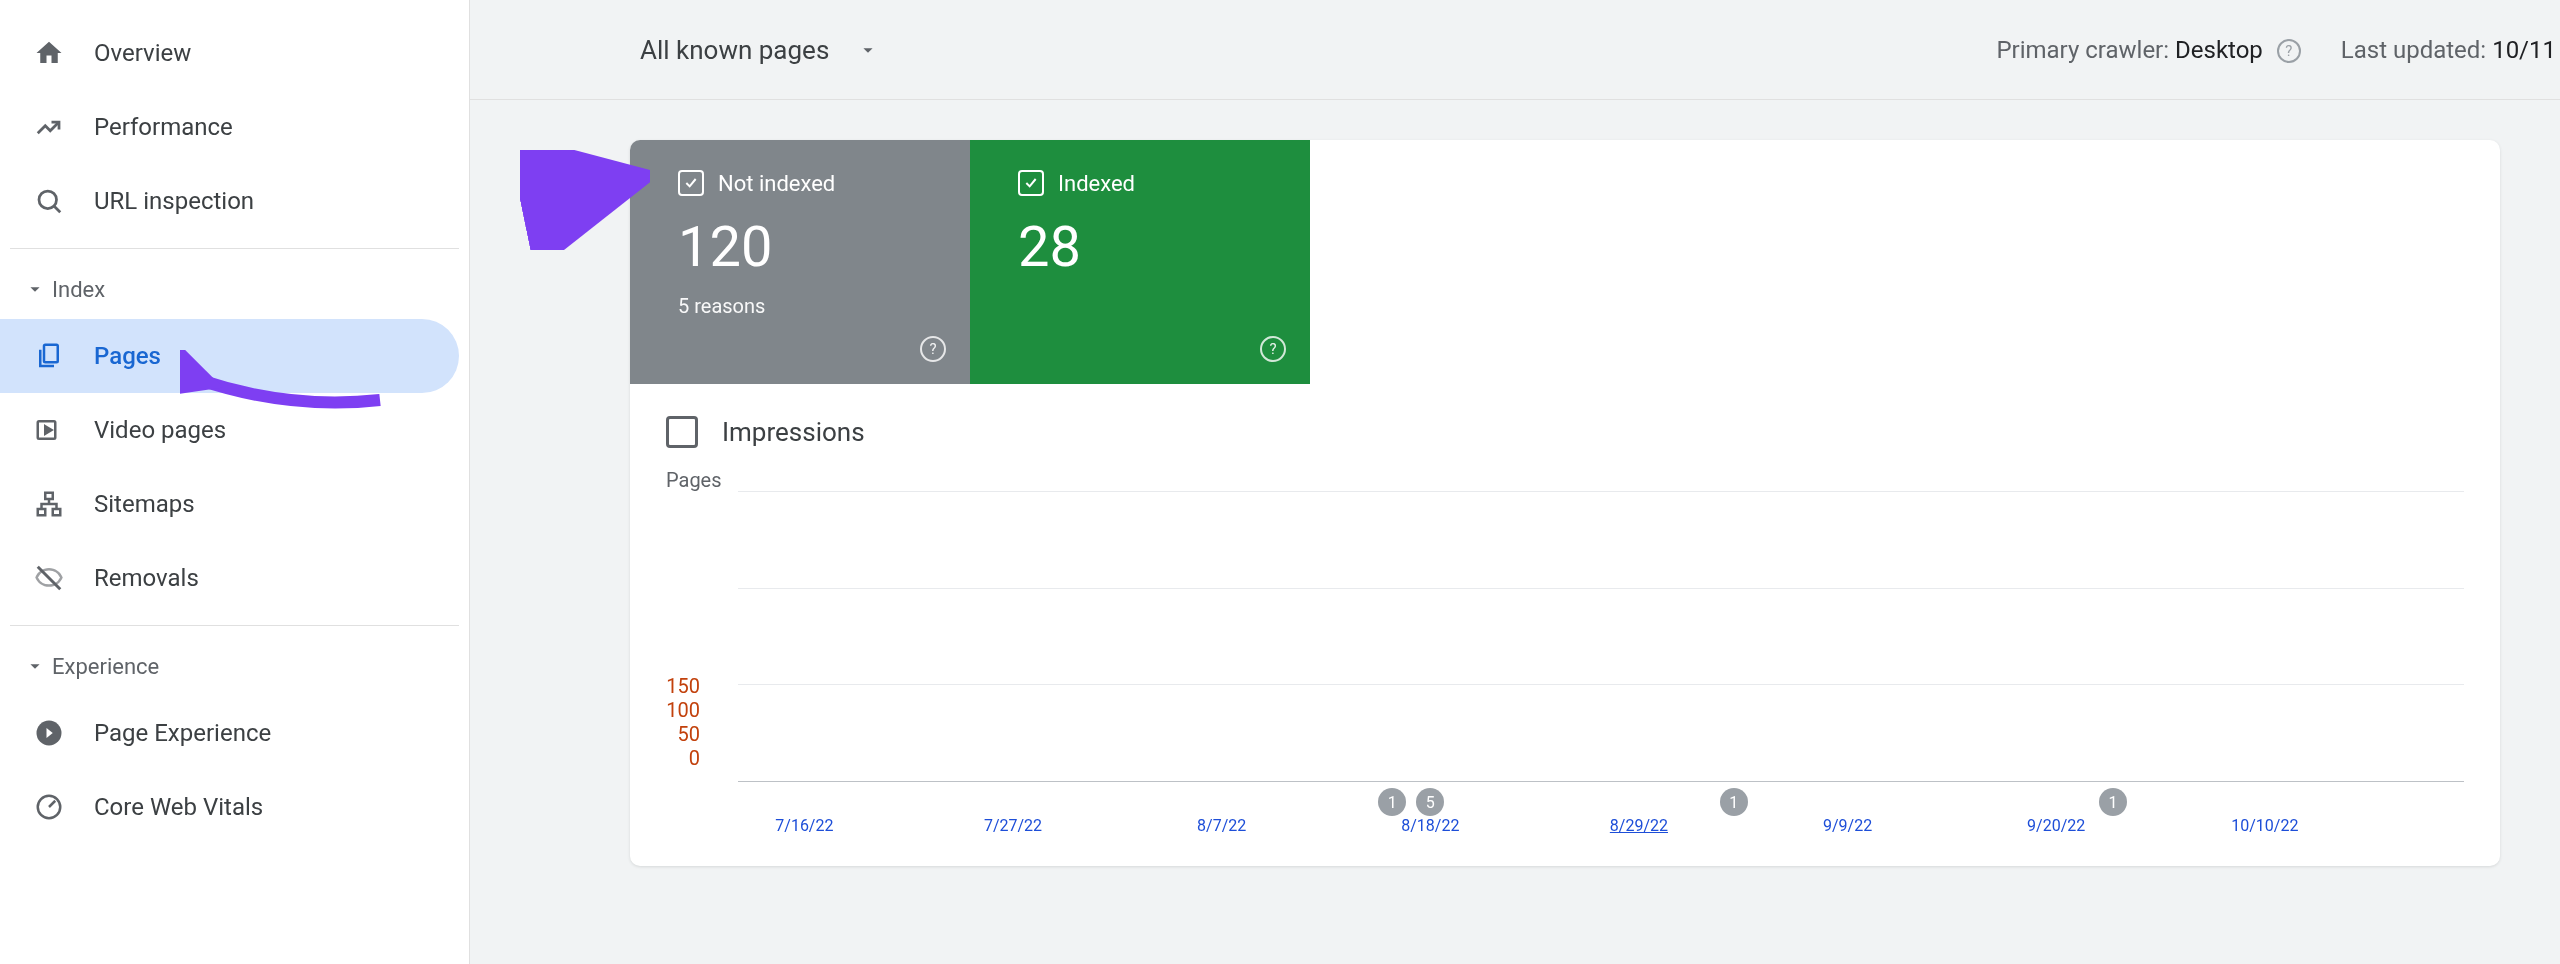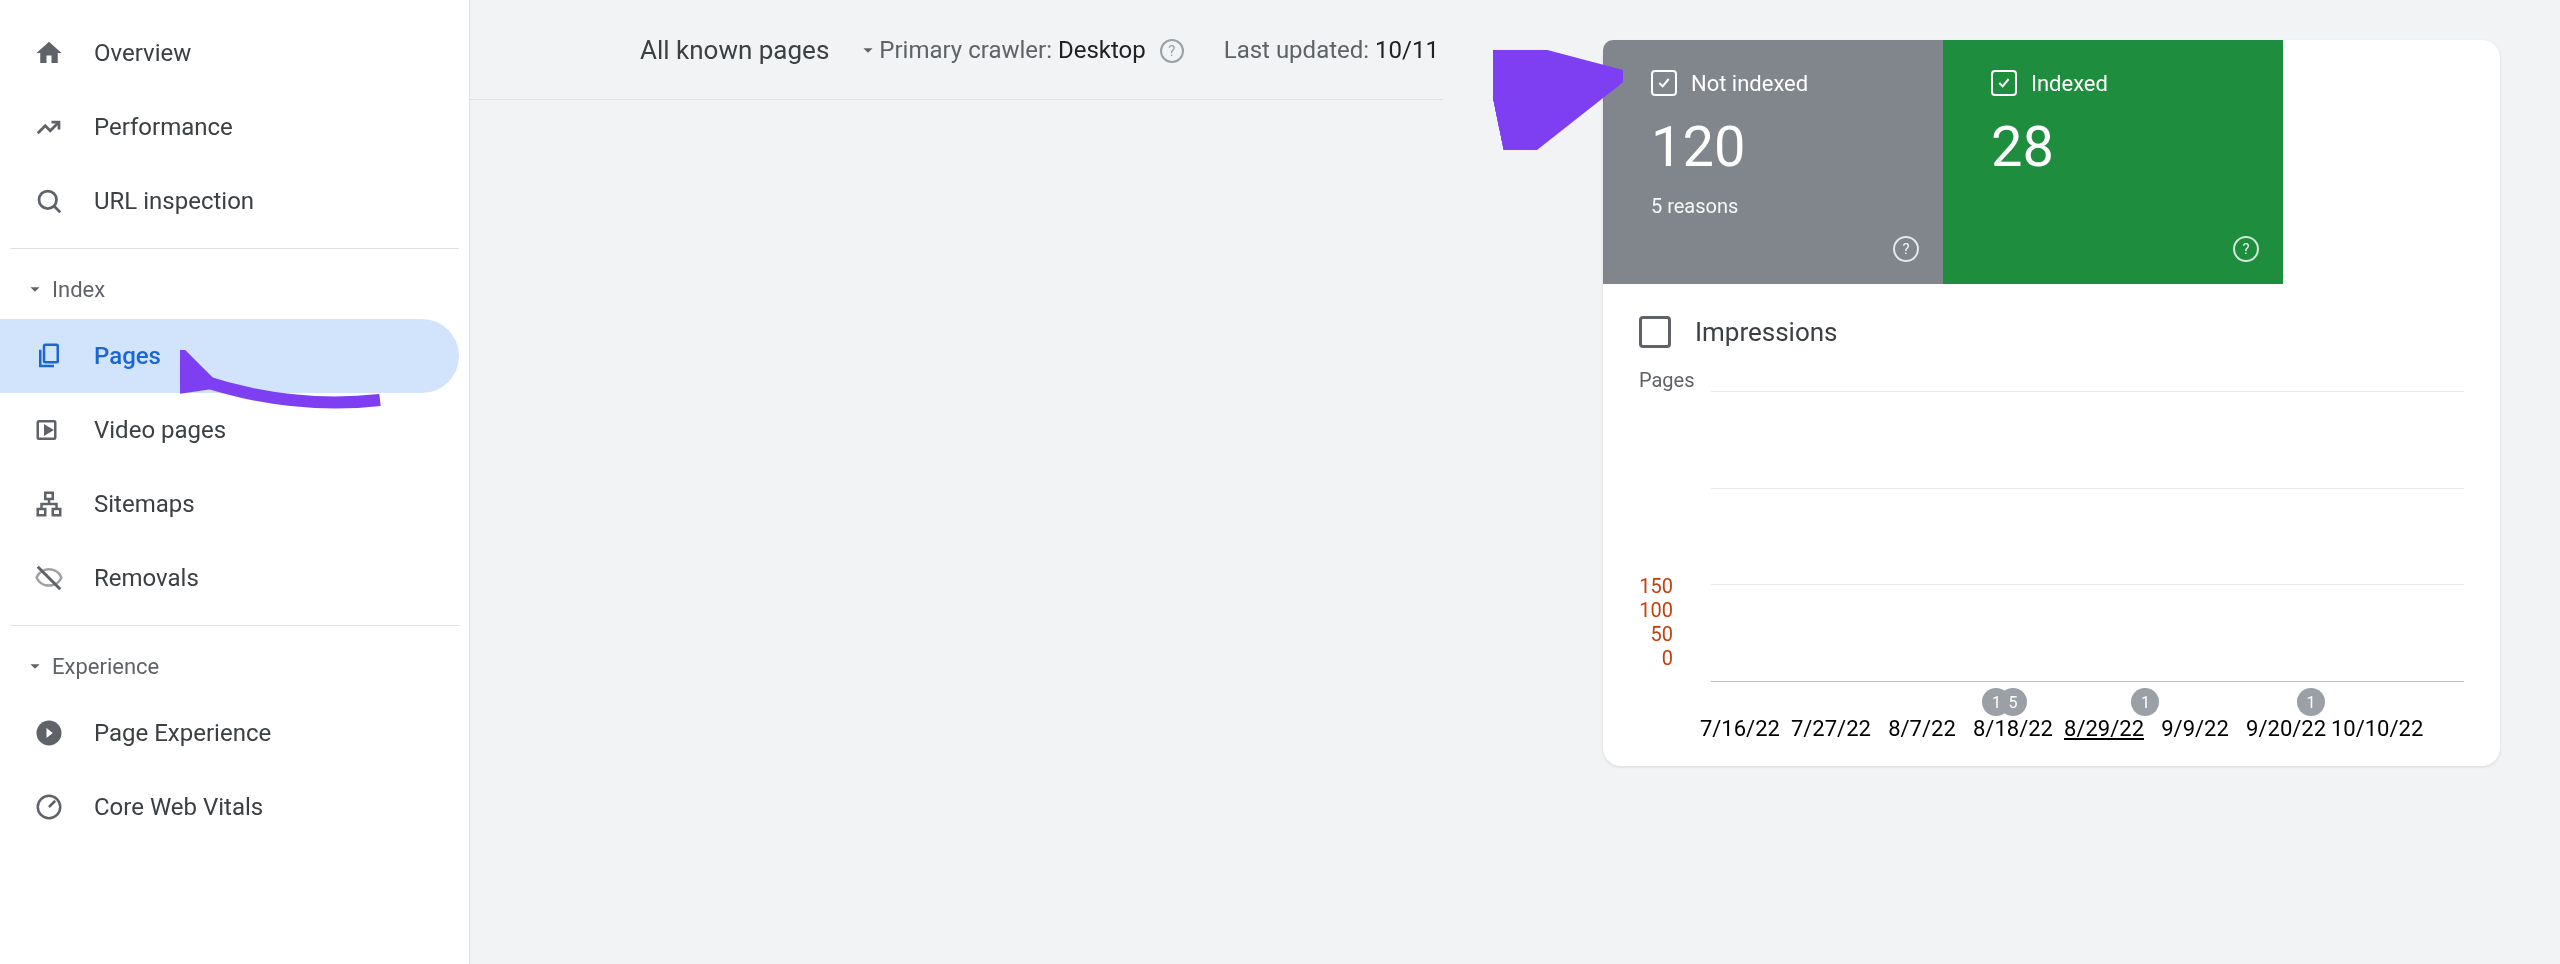--- a/index.html
+++ b/index.html
@@ -69,21 +69,21 @@
     position: absolute;
     left: 180px;
     top: 350px;
     pointer-events: none;
   }
   
   .main {
     flex: 1;
     position: relative;
     display: flex;
-    flex-direction: row;
+    flex-direction: column;
   }
   .toolbar {
     display: flex;
     align-items: center;
     height: 100px;
     padding: 0 0 0 170px;
     border-bottom: 1px solid #e0e0e0;
   }
   .filter-drop {
     display: flex;
@@ -108,21 +108,21 @@
     border: 2px solid #9aa0a6; border-radius:50%; font-size:15px; color:#9aa0a6; margin-left:8px;
     vertical-align: middle;
   }
   .content {
     flex:1;
     padding: 40px 60px 0 160px;
     position: relative;
   }
   .card {
     background: #ffffff;
-    border-radius: 18px;
+    border-radius: 10px;
     box-shadow: 0 1px 3px rgba(60,64,67,.15);
     position: relative;
     padding-bottom: 20px;
   }
   .status-tabs {
     display: flex;
   }
   .status-tab {
     width: 340px;
     height: 244px;
@@ -209,21 +209,21 @@
   }
   .event-dot {
     position:absolute; top:6px;
     width:28px; height:28px; border-radius:50%;
     background:#9aa0a6; color:#fff; font-size:16px;
     display:flex; align-items:center; justify-content:center;
   }
   .x-labels {
     margin-left:72px;
     display:flex;
-    font-size:22px; color:#000000;
+    font-size:16px; color:#1d4ed8;
     position:relative;
     height:30px;
   }
   .x-labels span { position:absolute; transform:translateX(-50%); white-space:nowrap; }
 </style>
 </head>
 <body>
 
 <div class="app">
 

